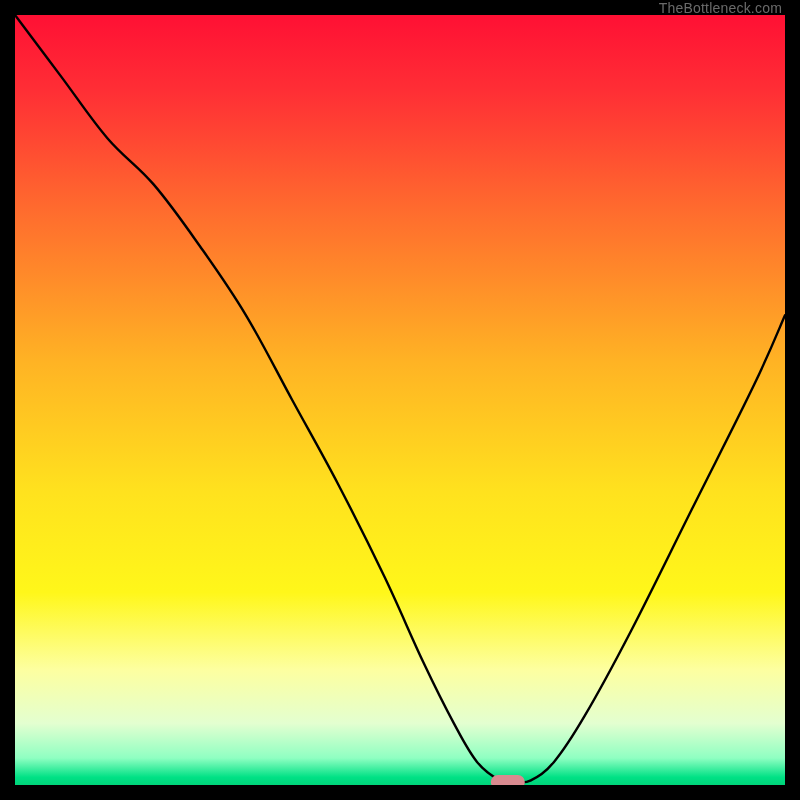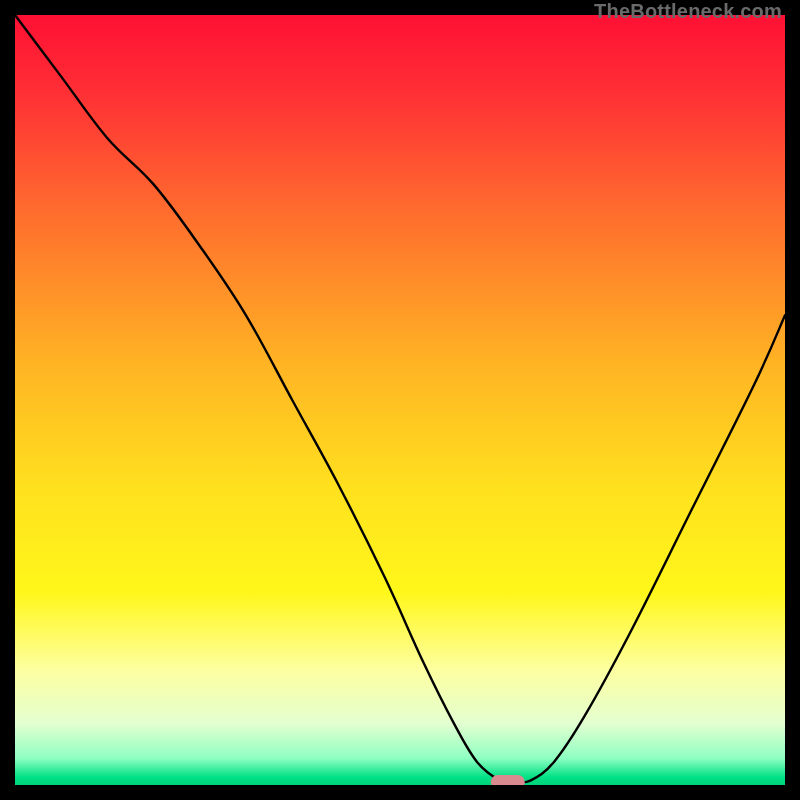--- a/index.html
+++ b/index.html
@@ -17,22 +17,22 @@
     top: 15px;
     width: 770px;
     height: 770px;
     box-sizing: border-box;
   }
   .watermark {
     position: absolute;
     top: 0px;
     right: 18px;
     color: #6a6a6a;
-    font-size: 20px;
-    font-weight: 700;
+    font-size: 14px;
+    font-weight: 400;
     letter-spacing: 0.2px;
     user-select: none;
   }
   svg {
     display: block;
   }
 </style>
 </head>
 <body>
 

